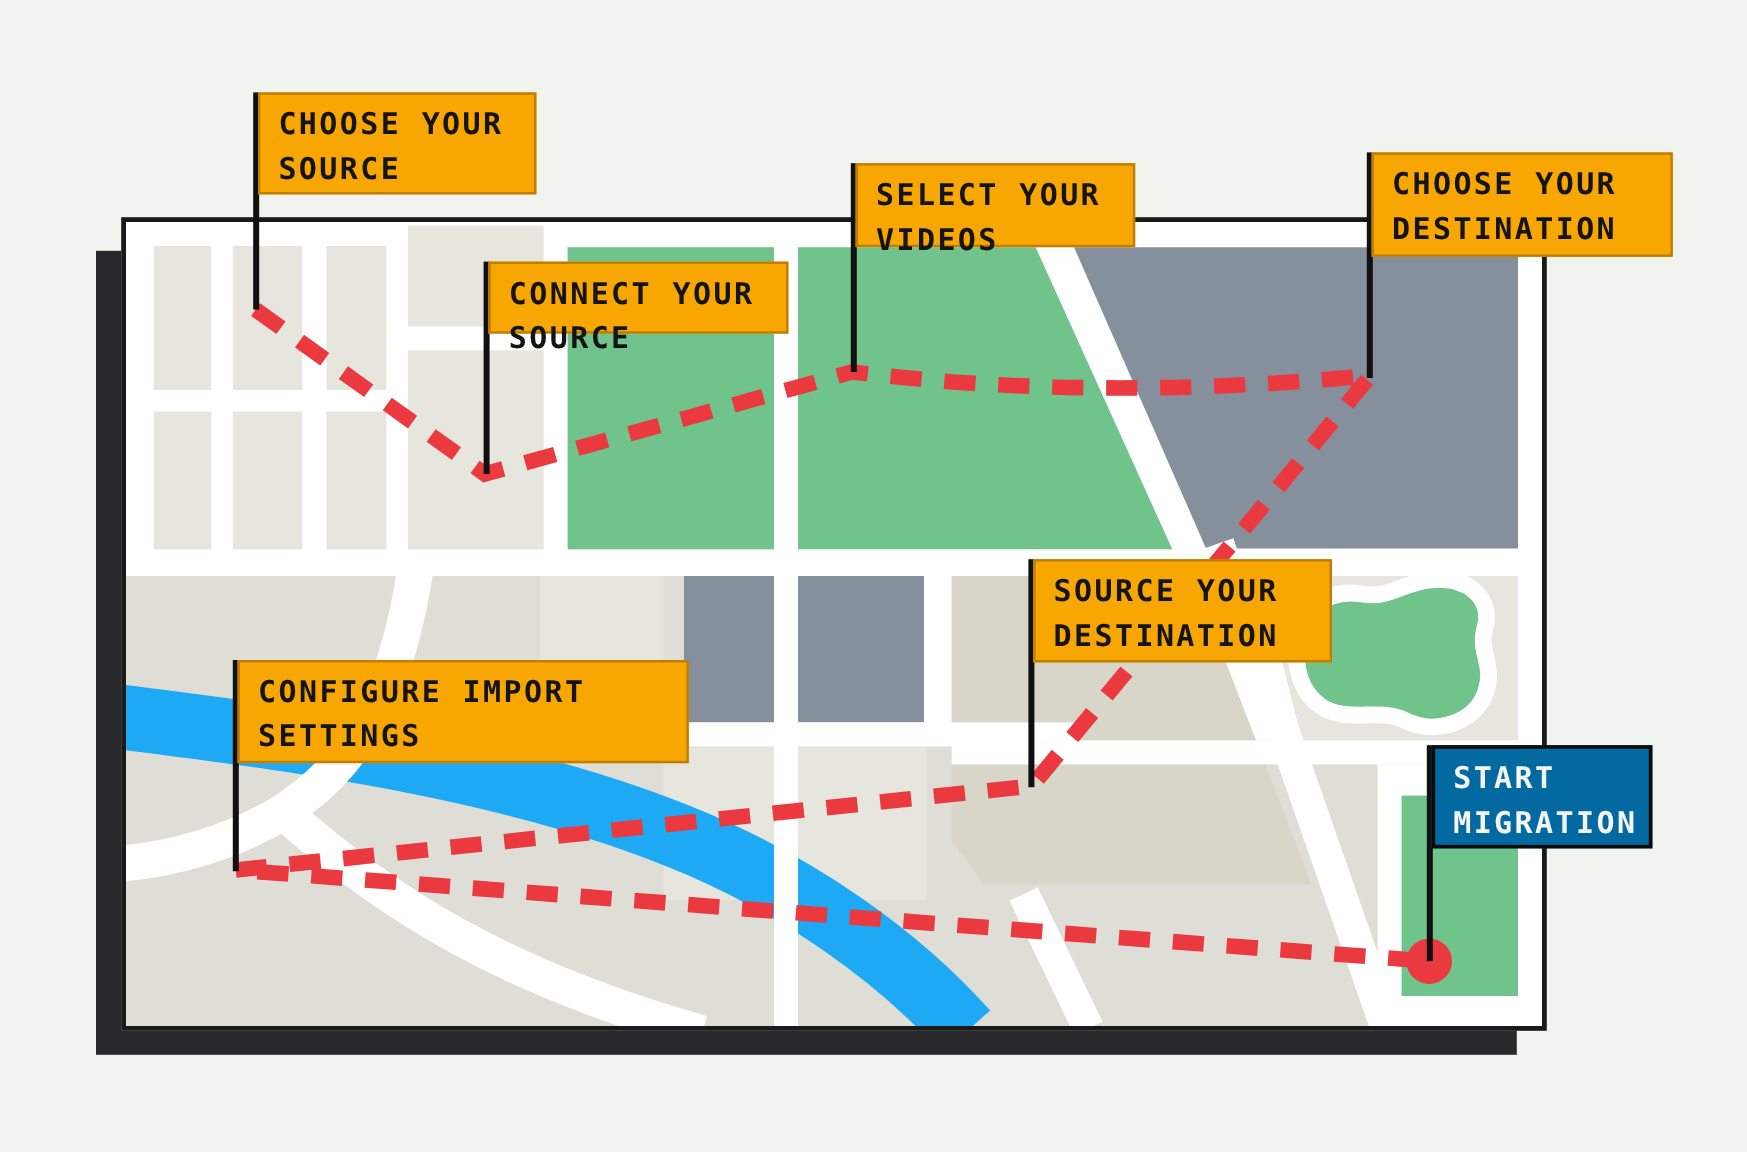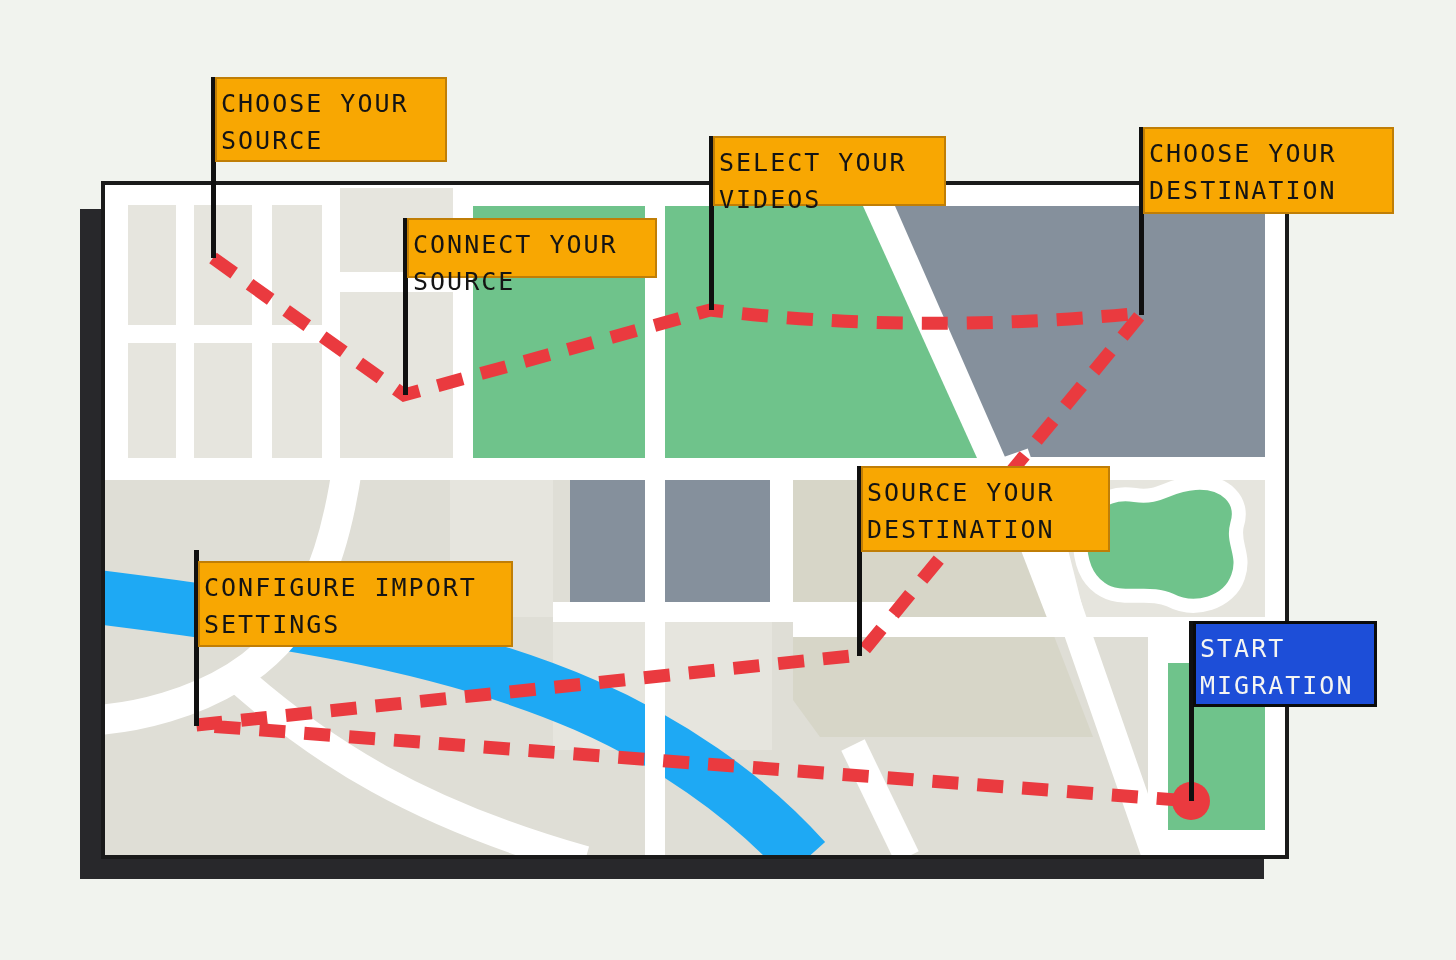--- a/index.html
+++ b/index.html
@@ -15,29 +15,29 @@
   .map-frame{
     position:absolute;left:101px;top:181px;width:1180px;height:670px;
     background:#ffffff;border:4px solid #1a1a1a;
   }
   .map-frame svg{display:block;}
   .pole{
     position:absolute;width:5px;background:#101010;z-index:4;
   }
   .flag{
     position:absolute;z-index:5;box-sizing:border-box;
-    padding:6px 13px 0 4px;
-    font-size:25px;font-weight:400;line-height:37px;letter-spacing:2px;
+    padding:6px 13px 0 15px;
+    font-size:25px;font-weight:700;line-height:37px;letter-spacing:2px;
     white-space:normal;
   }
   .flag.yellow{
     background:#f8a702;border:2px solid #c07e06;color:#141414;
   }
   .flag.dark{
-    background:#1d4ed8;border:3px solid #0b0b0b;color:#f5f5f2;
+    background:#0369a1;border:3px solid #0b0b0b;color:#f5f5f2;
   }
 </style>
 </head>
 <body>
 
 <div class="map-shadow"></div>
 
 <div class="map-frame">
   <svg width="1180" height="670" viewBox="0 0 1180 670">
 
@@ -115,18 +115,18 @@
 </div>
 <div class="flag yellow" style="left:713px;top:136px;width:233px;height:70px;">
   <span>SELECT YOUR VIDEOS</span>
 </div>
 <div class="flag yellow" style="left:1143px;top:127px;width:251px;height:87px;">
   <span>CHOOSE YOUR DESTINATION</span>
 </div>
 <div class="flag yellow" style="left:861px;top:466px;width:249px;height:86px;">
   <span>SOURCE YOUR DESTINATION</span>
 </div>
-<div class="flag yellow" style="left:198px;top:550px;width:315px;height:86px;margin-top:11px;">
+<div class="flag yellow" style="left:198px;top:550px;width:376px;height:86px;">
   <span>CONFIGURE IMPORT SETTINGS</span>
 </div>
 <div class="flag dark" style="left:1193px;top:621px;width:184px;height:86px;">
   <span>START MIGRATION</span>
 </div>
 
 </body></html>

